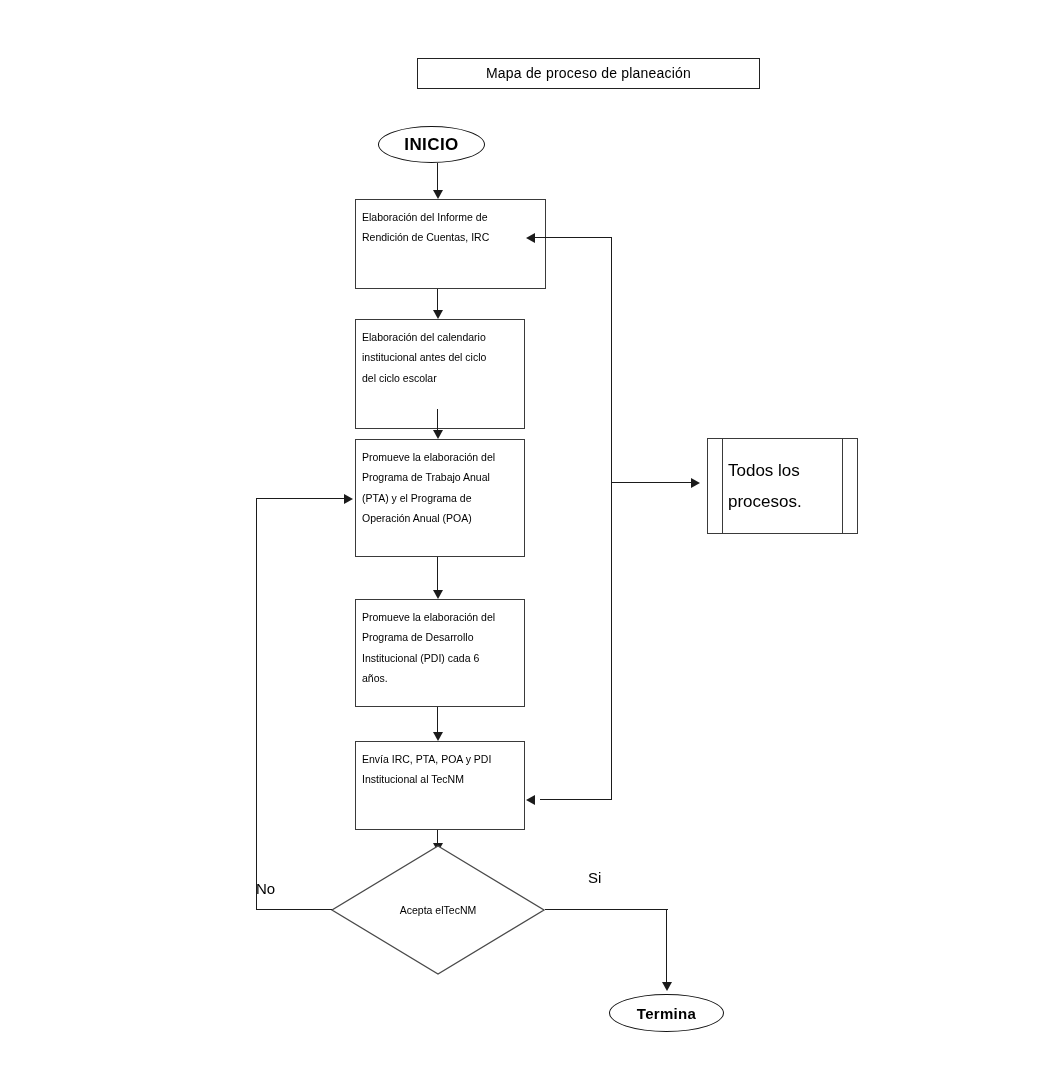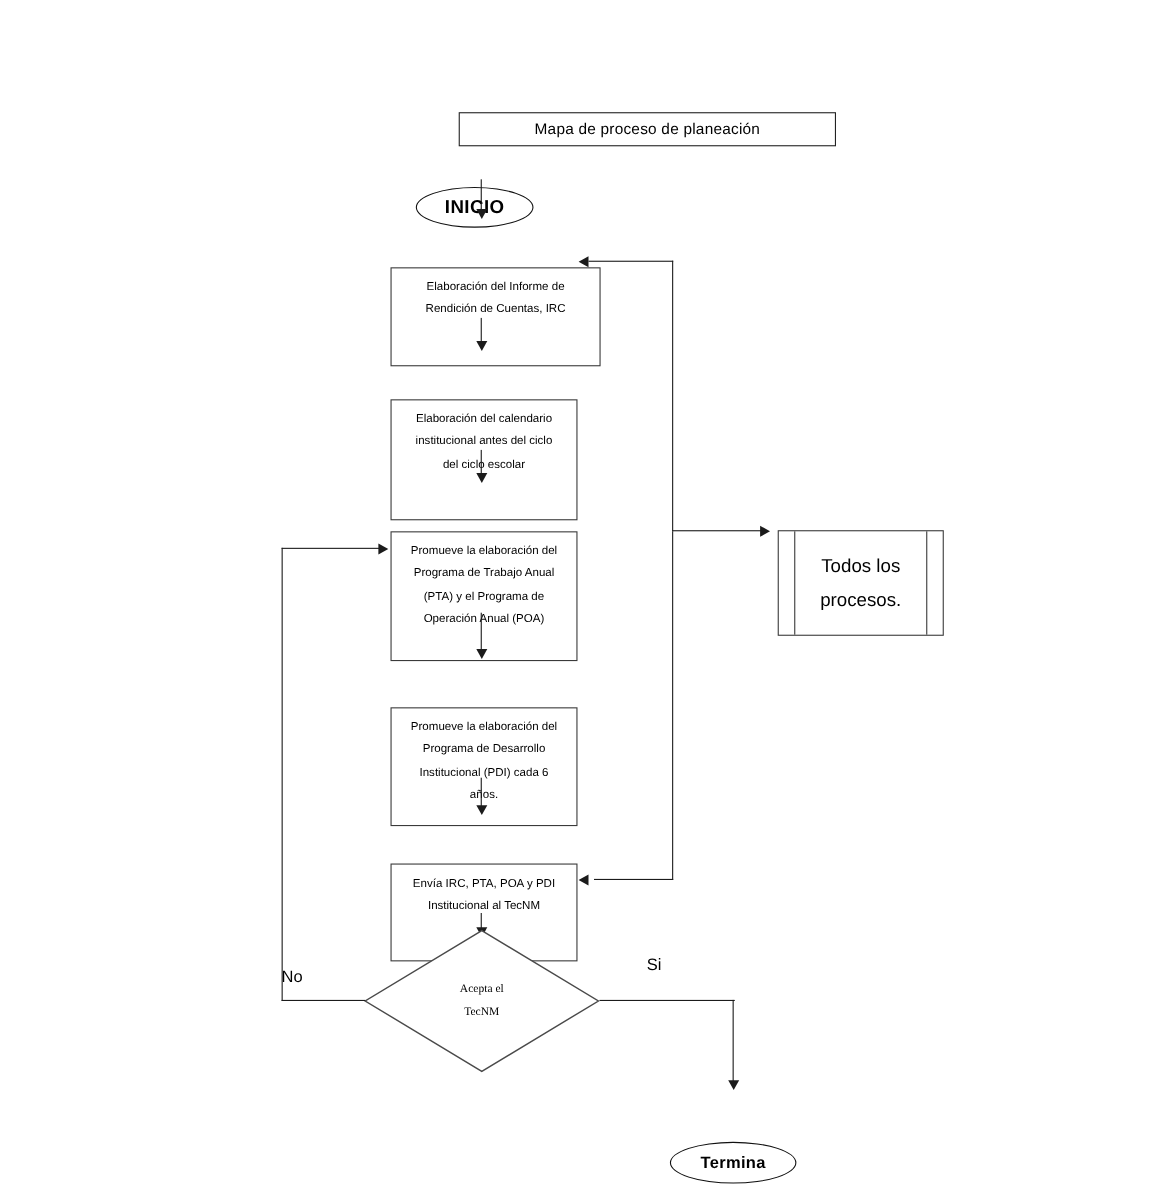--- a/index.html
+++ b/index.html
@@ -18,23 +18,22 @@
     height: 1080px;
     background: #ffffff;
     overflow: hidden;
   }
   .node {
     position: absolute;
     box-sizing: border-box;
     display: flex;
     align-items: center;
     justify-content: center;
-    text-align: center;
+    text-align: left;
     color: #000;
-    margin-top: 44px;
   }
 
   
   .title-box {
     border: 1px solid #222;
     font-size: 14px;
     letter-spacing: 0.2px;
     line-height: 1.2;
   }
 
@@ -82,28 +81,27 @@
   }
 
   
   .decision-wrap { position: absolute; }
   .decision-wrap svg { position: absolute; left: 0; top: 0; overflow: visible; }
   .decision-label {
     position: absolute;
     left: 0; top: 0;
     width: 100%; height: 100%;
     display: flex;
-    flex-direction: column;
+    flex-direction: row;
     align-items: center;
     justify-content: center;
     font-size: 10.5px;
     line-height: 2.0;
     text-align: center;
     pointer-events: none;
-    font-family: Liberation Serif, serif;
   }
 
   
   .ln {
     position: absolute;
     background: #1b1b1b;
   }
   .ln.v { width: 1.4px; }
   .ln.h { height: 1.4px; }
 

